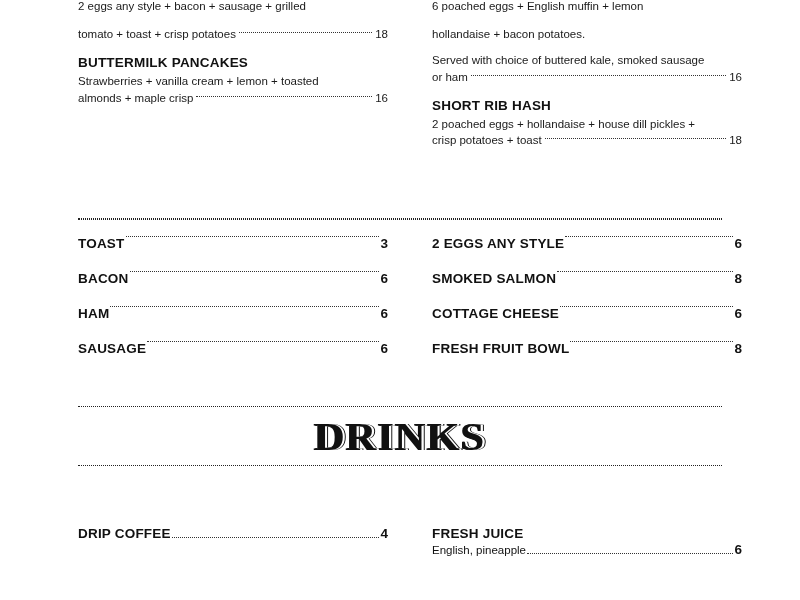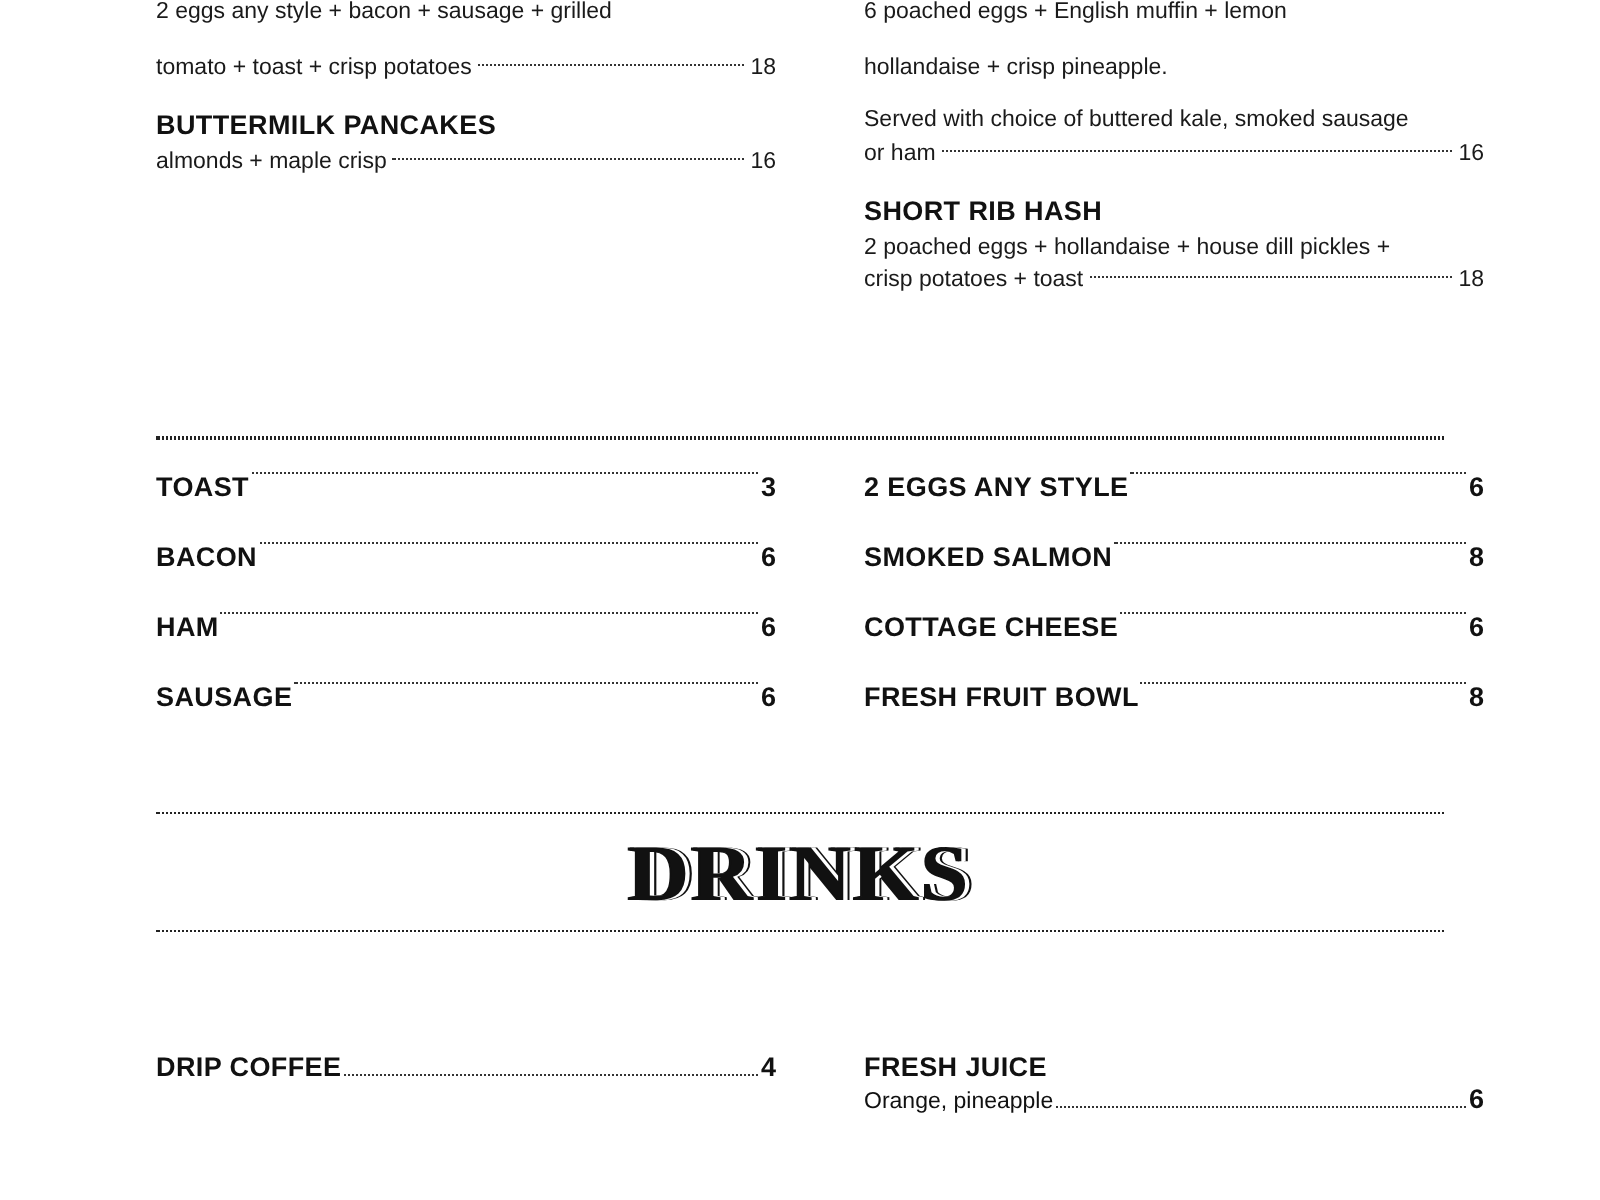--- a/index.html
+++ b/index.html
@@ -202,38 +202,39 @@
         </div>
         <div class="item-desc leader-row">
           <span class="leader-text">tomato + toast + crisp potatoes</span>
           <span class="leader-fill"></span>
           <span class="leader-price">18</span>
         </div>
       </div>
 
       <div class="item">
         <div class="item-title">BUTTERMILK PANCAKES</div>
+        <span class="item-desc desc-line">Strawberries + vanilla cream + lemon + toasted</span>
         <div class="item-desc leader-row">
           <span class="leader-text">almonds + maple crisp</span>
           <span class="leader-fill"></span>
           <span class="leader-price">16</span>
         </div>
       </div>
 
     </div>
 
     <div class="col">
 
       <div class="item">
         <div class="clip-top">
           <div class="inner">
             <span class="item-desc desc-line">6 poached eggs + English muffin + lemon</span>
           </div>
         </div>
-        <span class="item-desc desc-line">hollandaise + crisp pineapple.</span>
+        <span class="item-desc desc-line">hollandaise + bacon potatoes.</span>
         <div style="height:10px"></div>
         <span class="item-desc desc-line">Served with choice of buttered kale, smoked sausage</span>
         <div class="item-desc leader-row">
           <span class="leader-text">or ham</span>
           <span class="leader-fill"></span>
           <span class="leader-price">16</span>
         </div>
       </div>
 
       <div class="item">
@@ -338,21 +339,21 @@
         </div>
 
       </div>
       <div class="col">
 
         <div class="drink-row">
           <div class="drink-line">
             <span class="drink-name">FRESH JUICE</span>
           </div>
           <div class="drink-desc">
-            <span class="drink-desc-text">Orange, pineapple</span>
+            <span class="drink-desc-text">English, pineapple</span>
             <span class="drink-fill"></span>
             <span class="drink-price">6</span>
           </div>
         </div>
 
       </div>
     </div>
   </div>
 
 </div>

